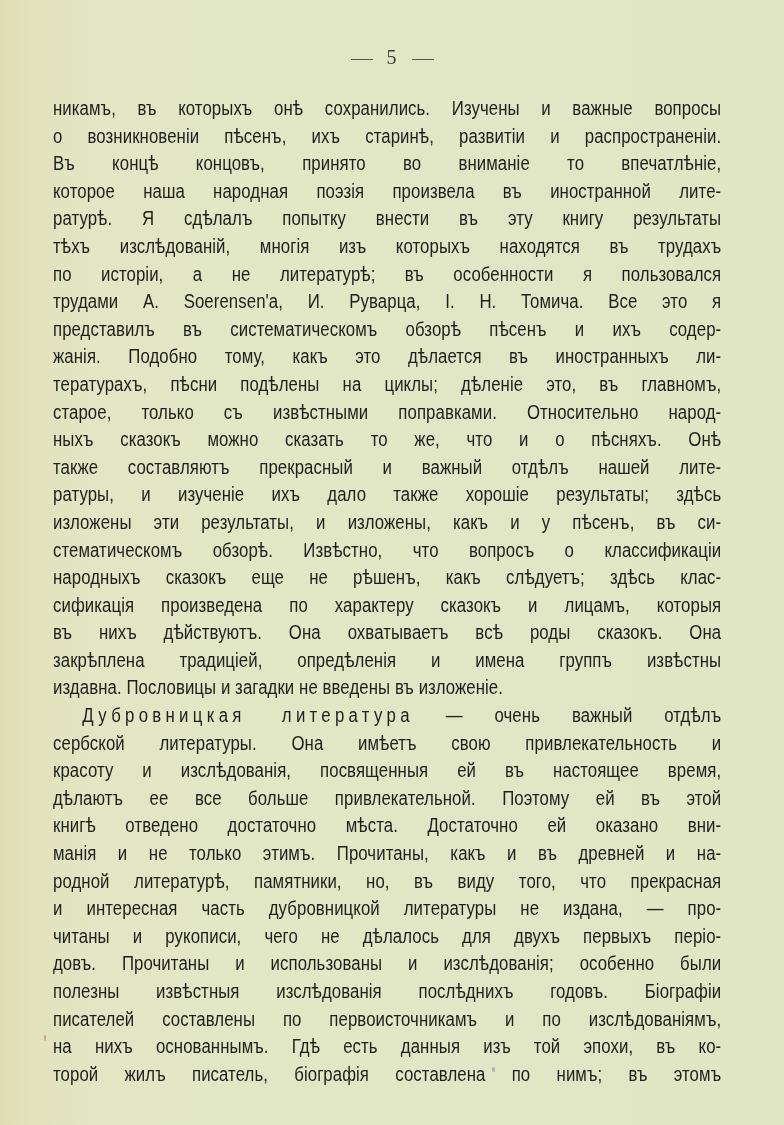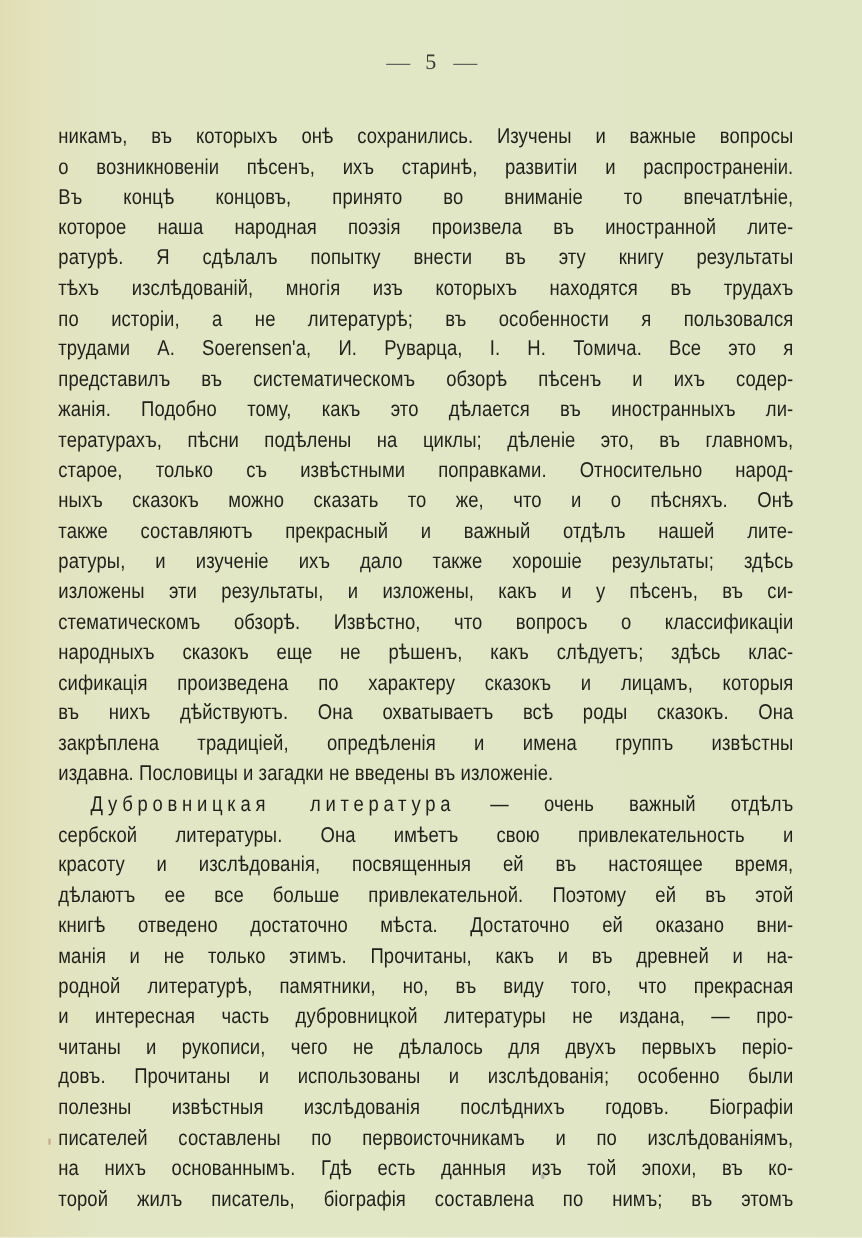--- a/index.html
+++ b/index.html
@@ -39,21 +39,20 @@
     height: 1px;
     background: #555;
     vertical-align: middle;
     margin: 0 14px;
   }
   .text-block {
     position: absolute;
     left: 53px;
     top: 95px;
     width: 668px;
-    margin-top: 16px;
   }
   .line {
     height: 27.6px;
     line-height: 27.6px;
     font-size: 19.5px;
     white-space: nowrap;
     text-align: justify;
     text-align-last: justify;
     transform: scaleX(0.86);
     transform-origin: left center;

